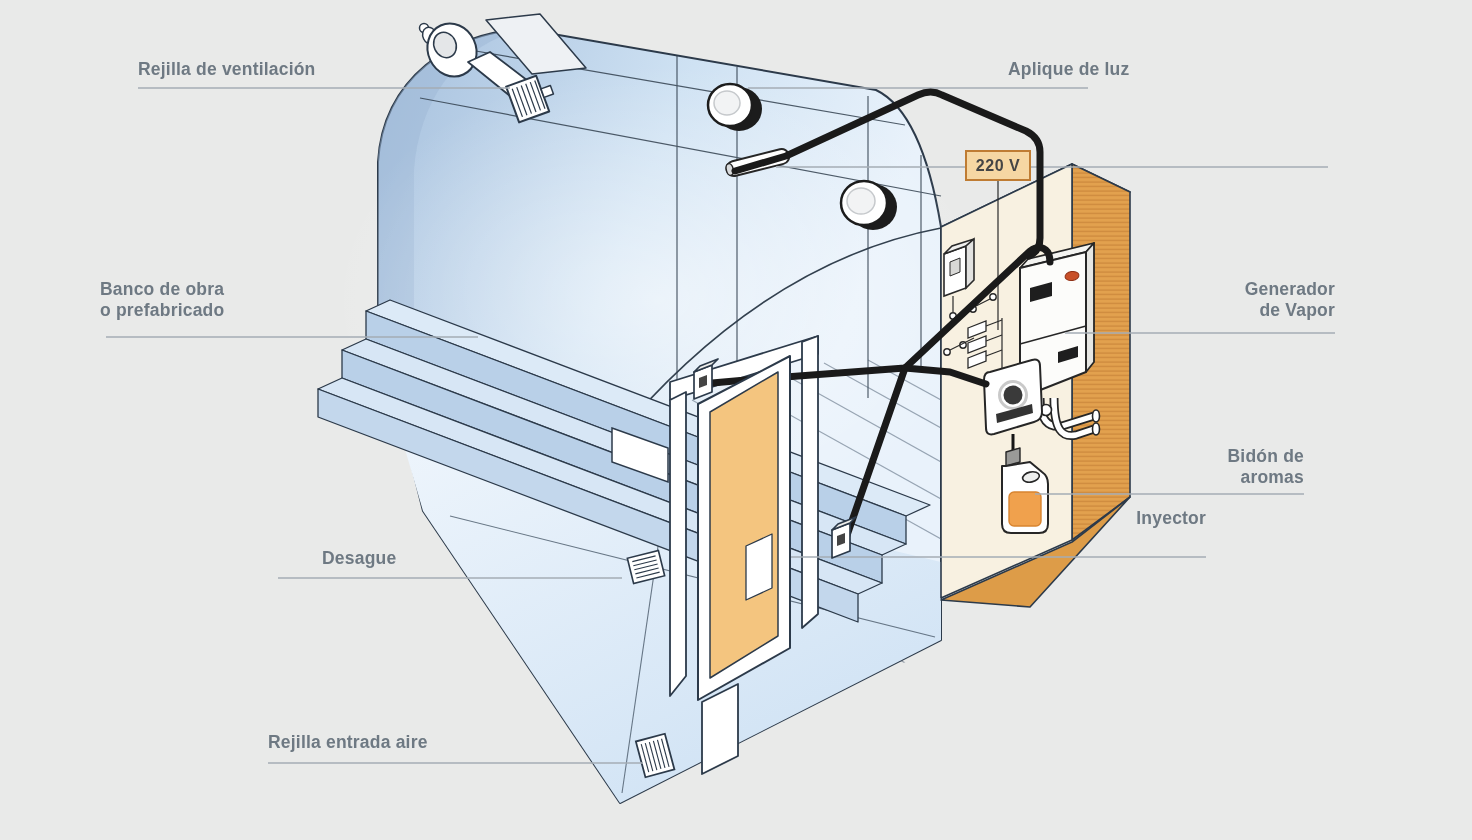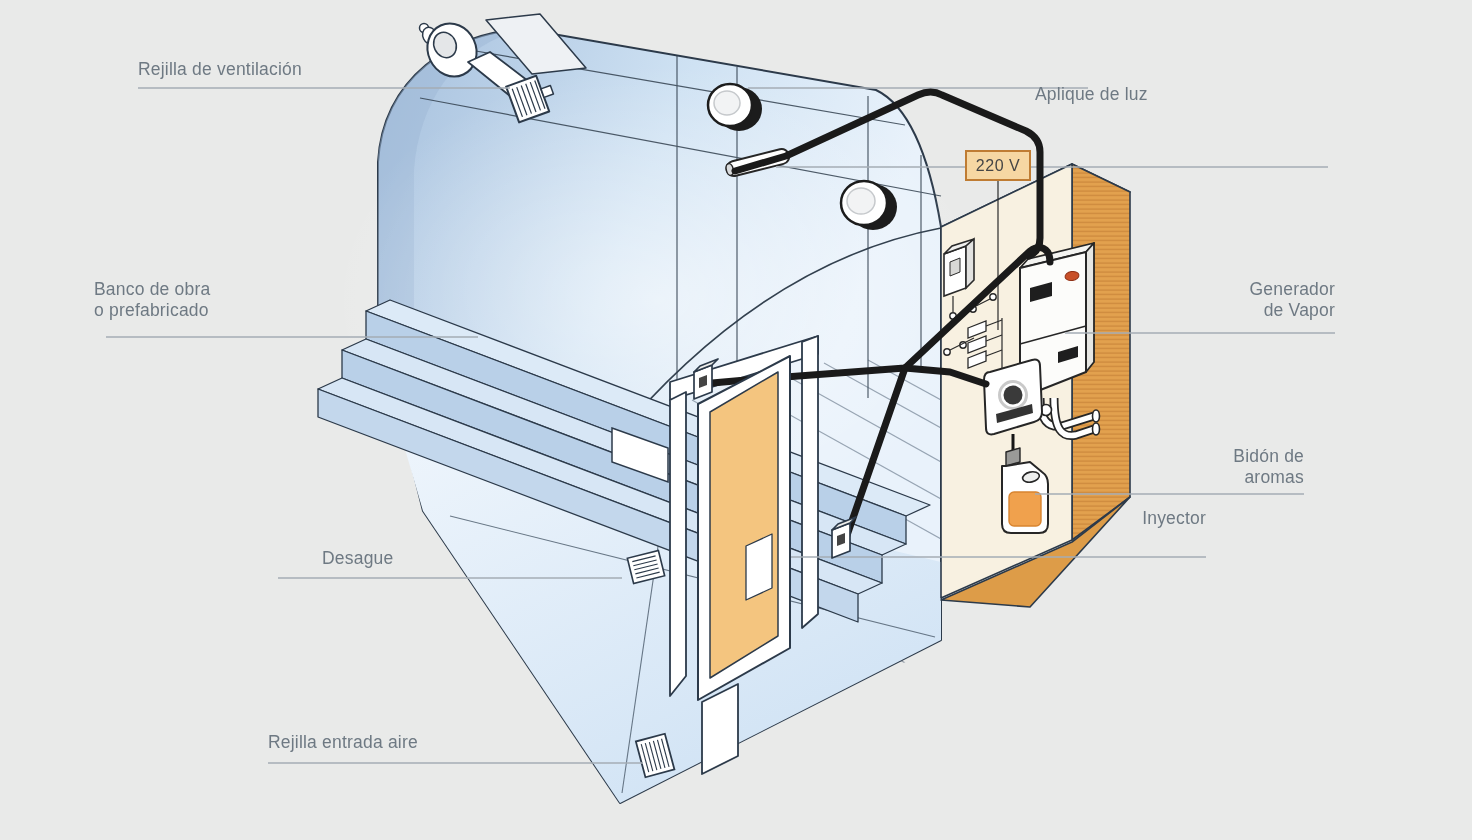--- a/index.html
+++ b/index.html
@@ -1,16 +1,16 @@
 <!DOCTYPE html>
 <html><head>
 <meta charset="utf-8">
 <style>
   html,body{margin:0;padding:0;background:#dcdddc;font-family:"Liberation Sans",sans-serif;}
-  .stage{position:relative;width:1472px;height:840px;background:#e9eae9;overflow:hidden;margin:0 auto;}
+  .stage{position:relative;width:1472px;height:840px;background:#e9eae9;overflow:hidden;margin:0 auto;font-weight:bold;}
   .stage svg{position:absolute;inset:0;display:block;}
   .lbl{position:absolute;font-size:17.5px;line-height:21px;color:#6e7983;letter-spacing:.2px;white-space:nowrap;}
   .lbl.right{text-align:right;}
   .vtag{position:absolute;left:966px;top:151px;width:64px;height:29px;line-height:29px;
         text-align:center;font-size:16px;color:#454545;letter-spacing:.5px;}
 </style>
 </head>
 <body>
 
 <div class="stage">
@@ -247,26 +247,26 @@
     <path d="M 837,536 L 845,533 L 845,543 L 837,546 Z" fill="#444444" stroke="none"></path>
   </g>
 
   <rect x="966" y="151" width="64" height="29" fill="#f6d7a3" stroke="#bf7c33" stroke-width="2"></rect>
 </svg>
 
 <div class="lbl" style="left:138px;top:59px;">
   <span>Rejilla de ventilación</span>
 </div>
 
-<div class="lbl" style="left:1035px;top:59px;margin-top:25px;">
+<div class="lbl" style="left:1008px;top:59px;">
   <span>Aplique de luz</span>
 </div>
 
 
-<div class="lbl" style="left:94px;top:279px;">
+<div class="lbl" style="left:100px;top:279px;">
   <div>Banco de obra</div>
   <div>o prefabricado</div>
 </div>
 
 <div class="lbl right" style="right:137px;top:279px;">
   <div>Generador</div>
   <div>de Vapor</div>
 </div>
 
 <div class="lbl right" style="right:168px;top:446px;">

